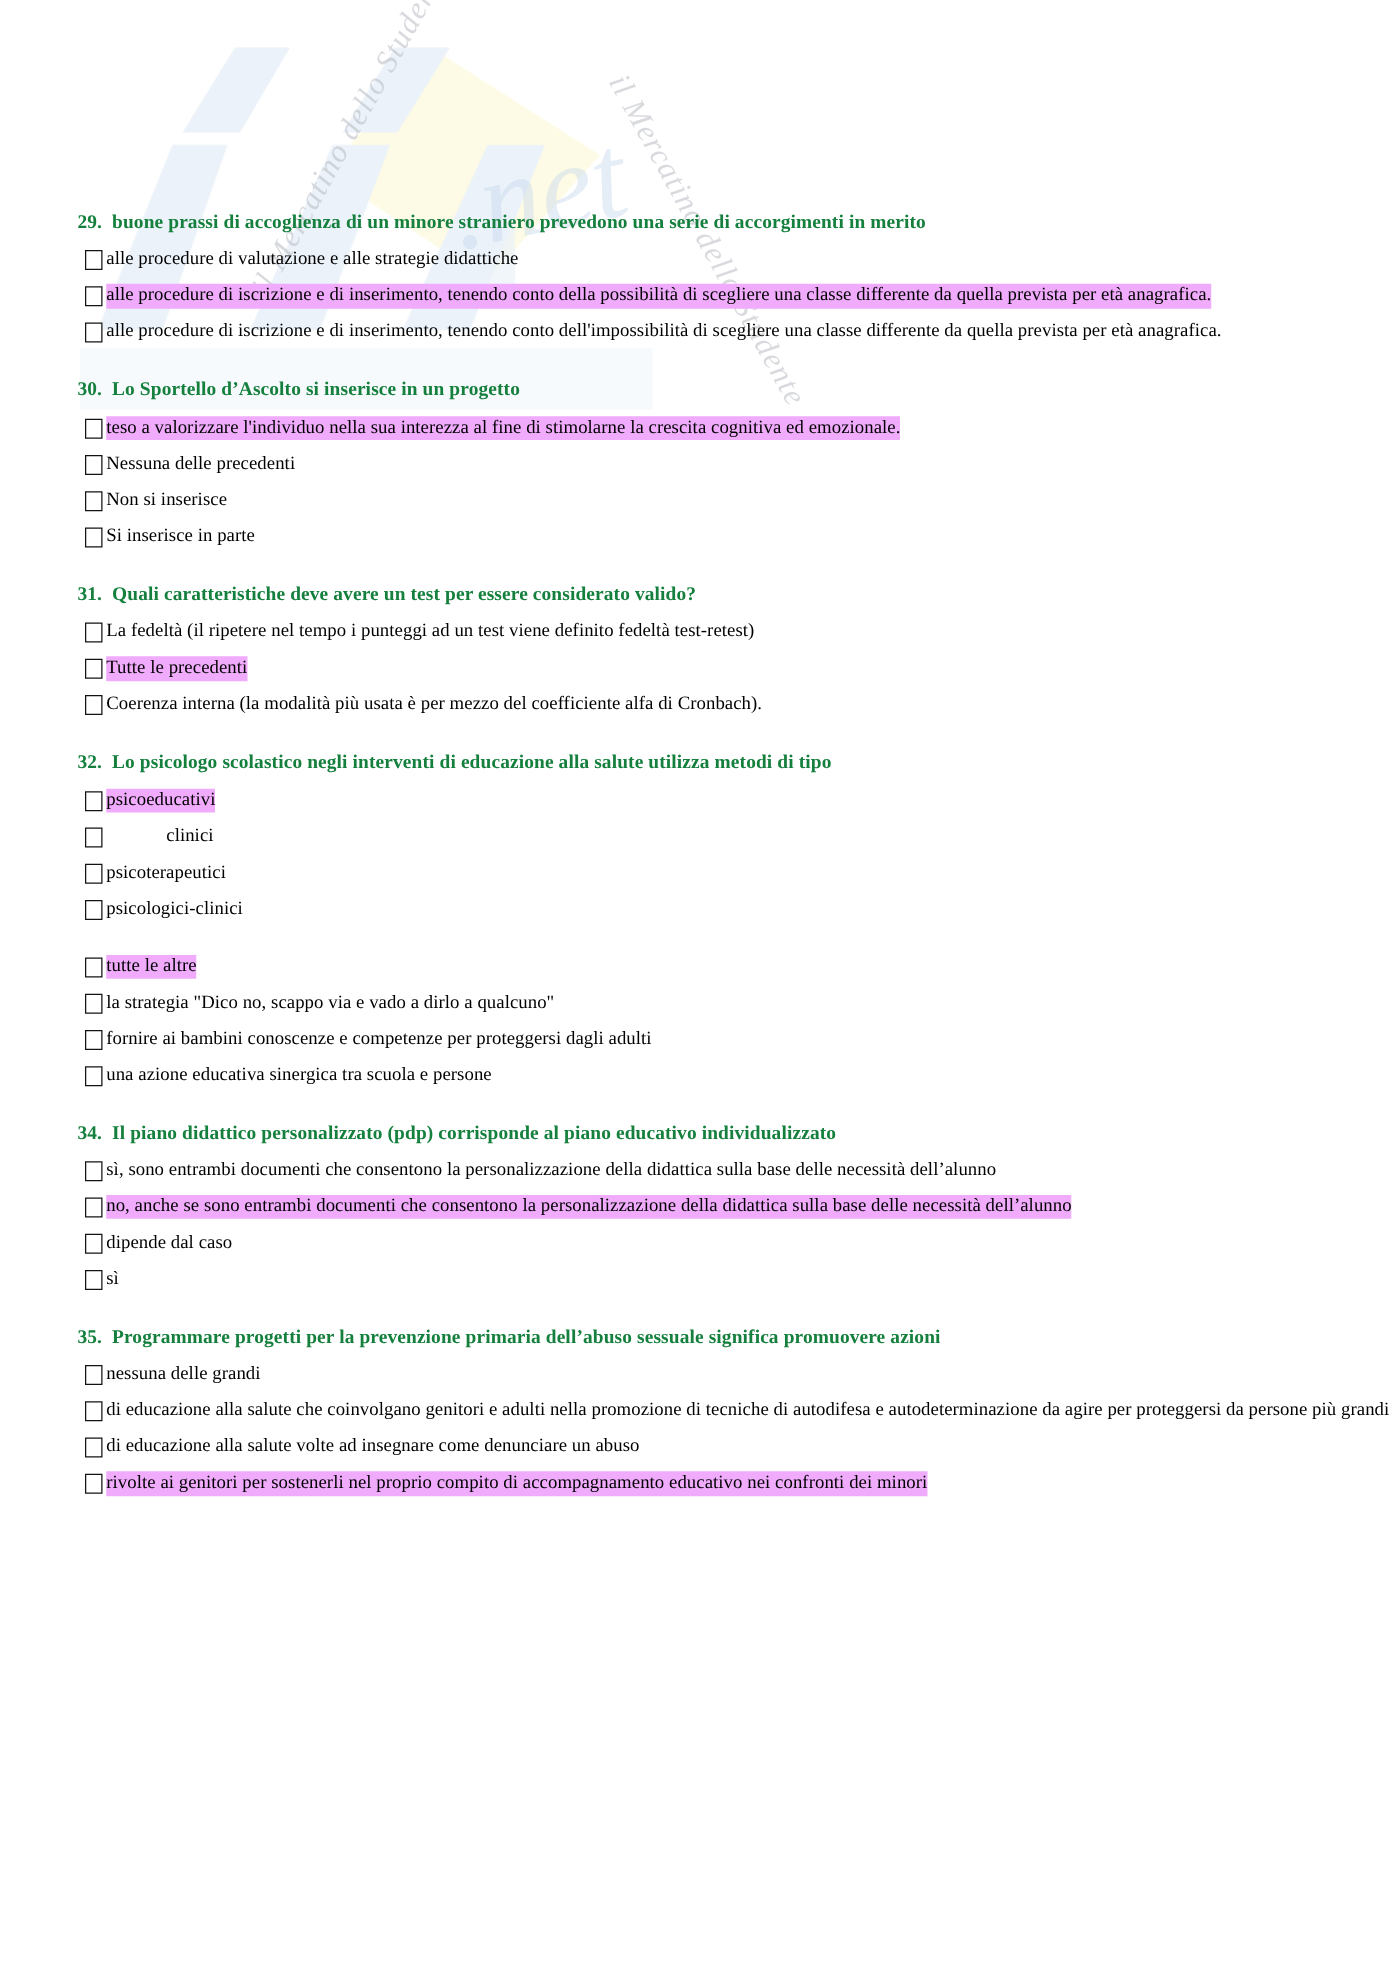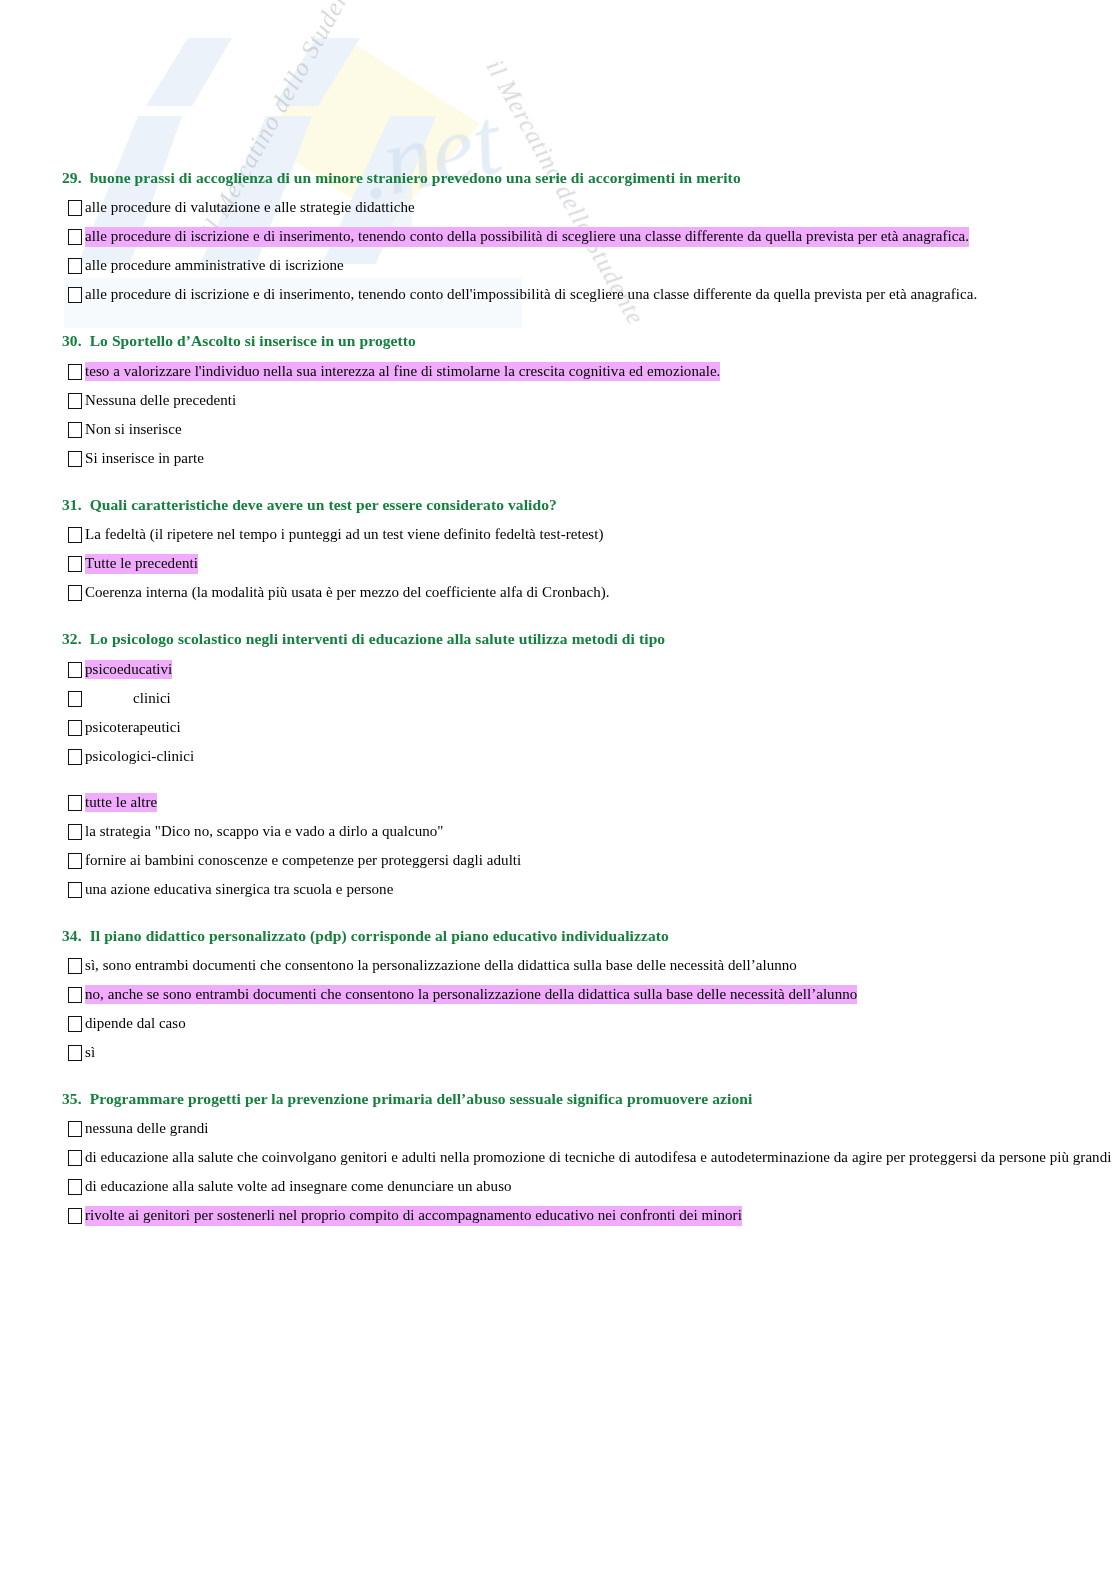--- a/index.html
+++ b/index.html
@@ -149,24 +149,20 @@
           <li class="opt">
             <span class="checkbox"></span>
             <span class="opt-text">alle procedure di valutazione e alle strategie didattiche</span>
           </li>
           <li class="opt">
             <span class="checkbox"></span>
             <span class="opt-text hl wrapme">alle procedure di iscrizione e di inserimento, tenendo conto della possibilità di scegliere una classe differente da quella prevista per età anagrafica.</span>
           </li>
           <li class="opt">
             <span class="checkbox"></span>
-            <span class="opt-text">alle procedure amministrative di iscrizione</span>
-          </li>
-          <li class="opt">
-            <span class="checkbox"></span>
             <span class="opt-text wrapme">alle procedure di iscrizione e di inserimento, tenendo conto dell'impossibilità di scegliere una classe differente da quella prevista per età anagrafica.</span>
           </li>
         </ul>
       </div>
       <div class="q-gap"></div>
       <div class="question-block">
         <div class="q-title"><span class="q-num">30.&nbsp;&nbsp;</span><span>Lo Sportello d’Ascolto si inserisce in un progetto</span></div>
         <ul class="options">
           <li class="opt">
             <span class="checkbox"></span>

